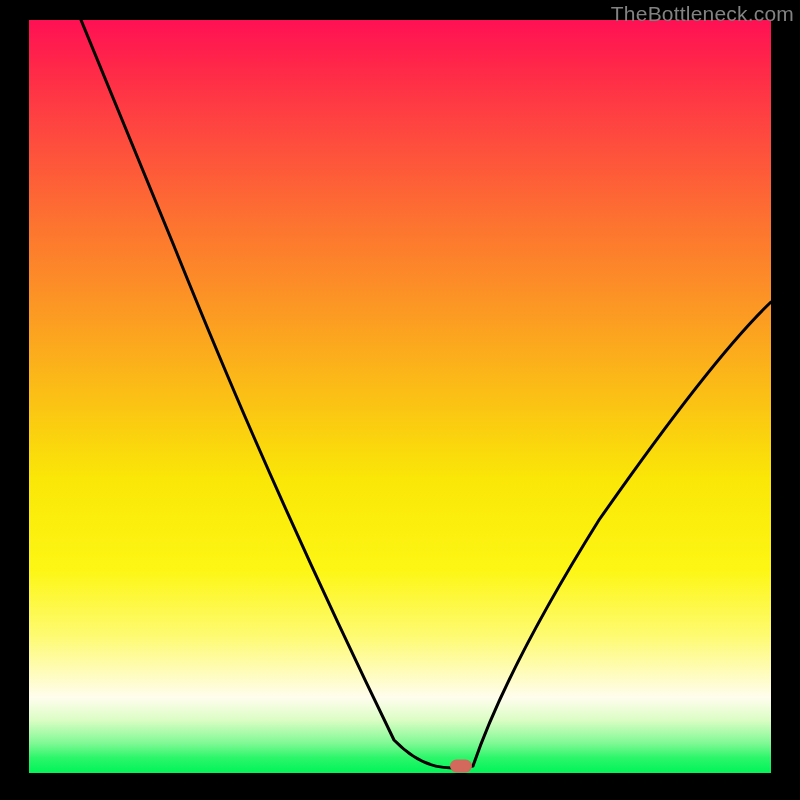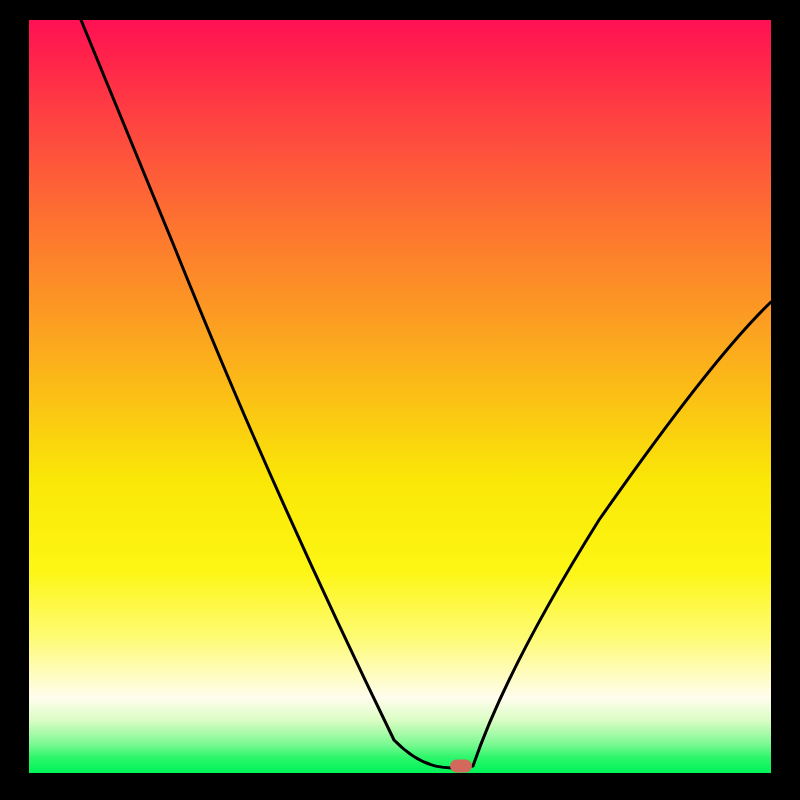--- a/index.html
+++ b/index.html
@@ -87,13 +87,14 @@
                L 145 226
                C 175 300 240 463 365 720
                C 395 751 420 750 444 746
                C 470 670 520 580 570 500
                C 640 400 700 322 742 282"></path>
     </svg>
 
     <div class="marker" style="left:432px; top:746px;"></div>
   </div>
 
+  <div class="watermark">TheBottleneck.com</div>
 </div>
 
 </body></html>

